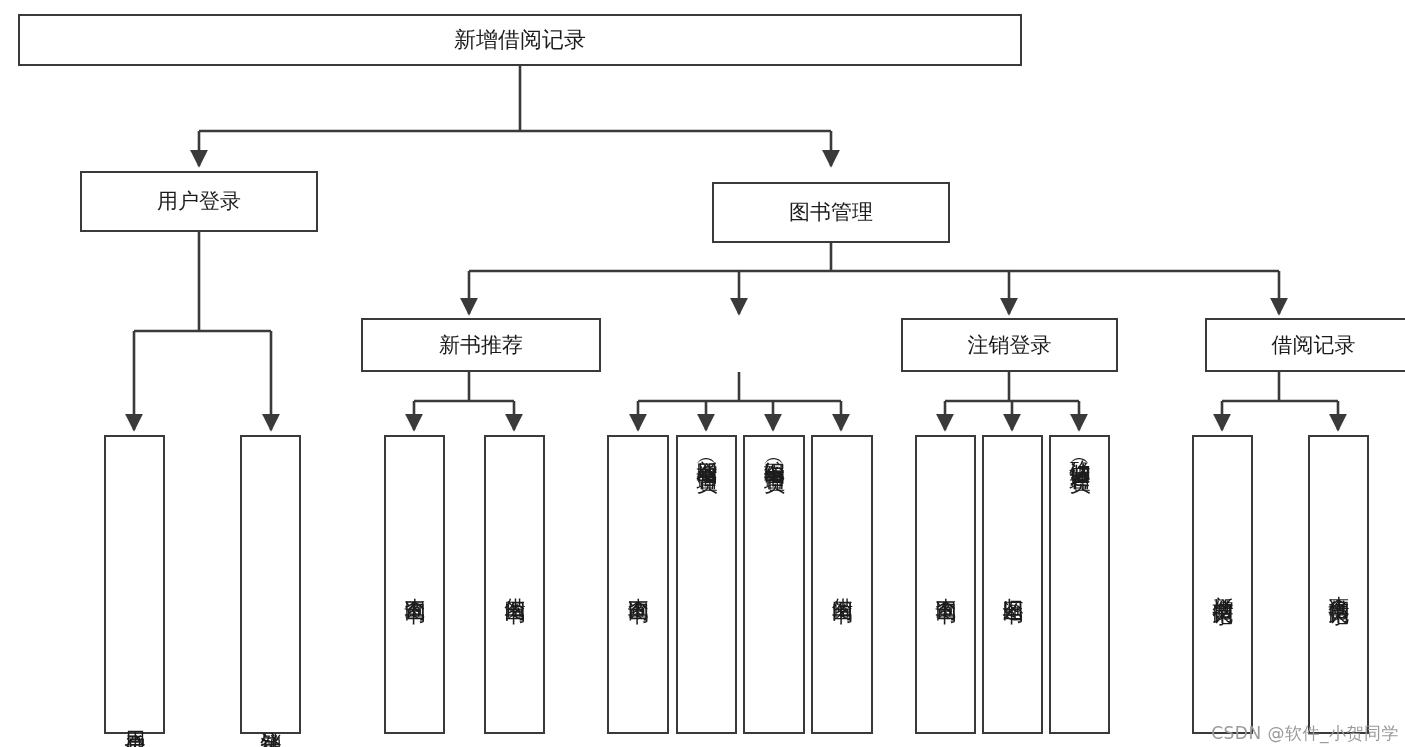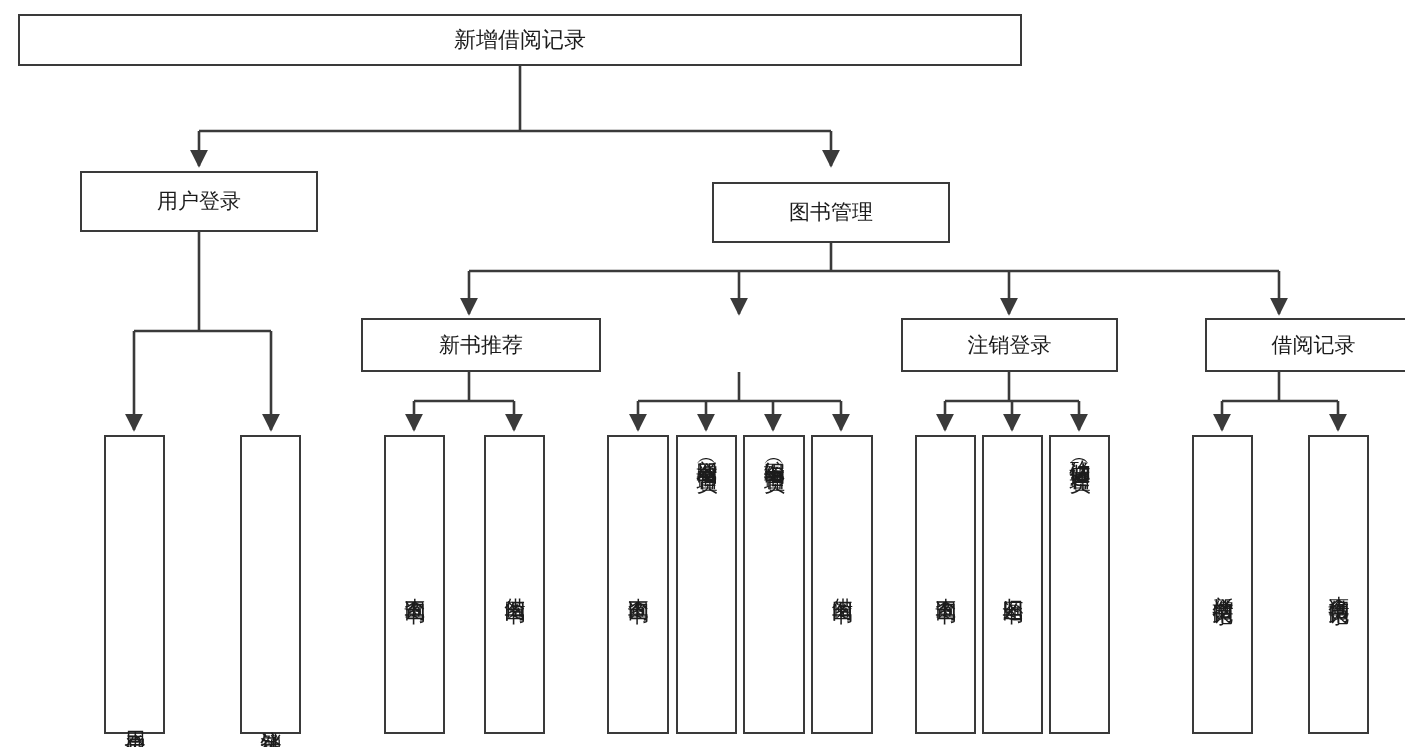--- a/index.html
+++ b/index.html
@@ -194,14 +194,15 @@
     <span class="label">确认归还（管理员）</span>
   </div>
 
   <div class="node v middle" style="left:1192px; top:435px; width:61px; height:299px;">
     <span class="label">新增借阅记录</span>
   </div>
   <div class="node v middle" style="left:1308px; top:435px; width:61px; height:299px;">
     <span class="label">查询借阅记录</span>
   </div>
 
+  <div id="watermark">CSDN @软件_小贺同学</div>
 
 </div>
 
 </body></html>

